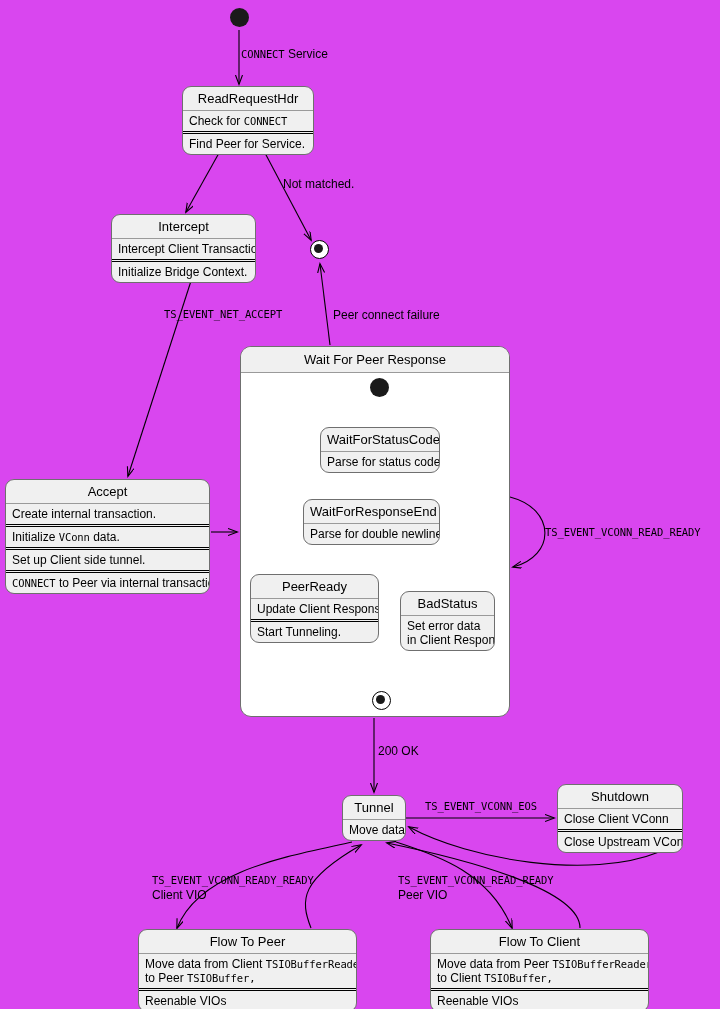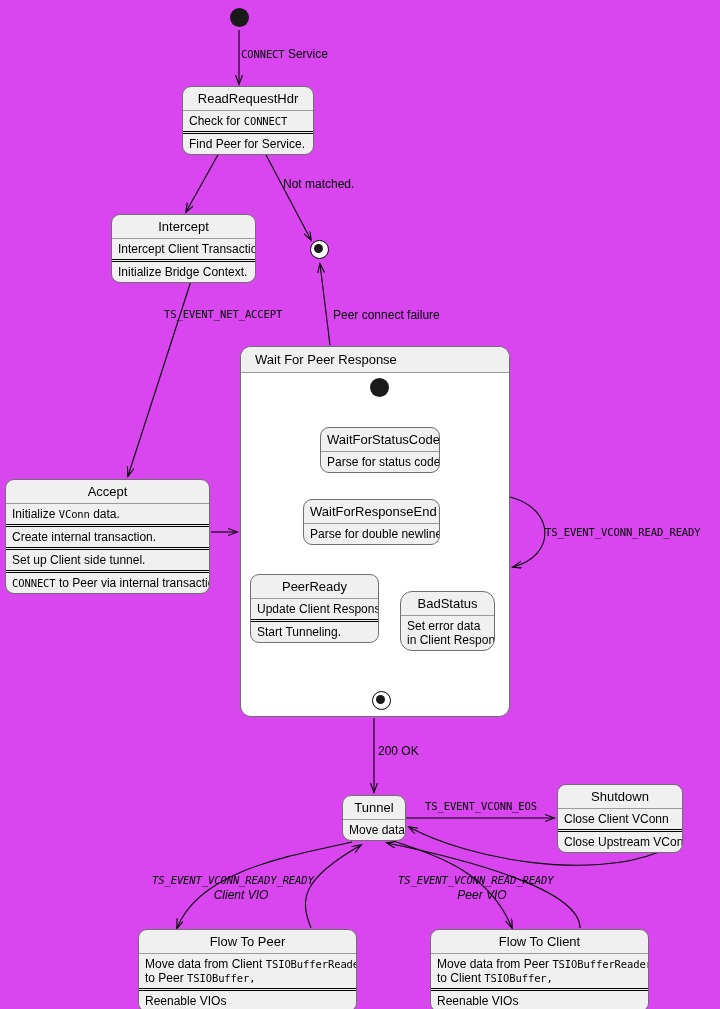--- a/index.html
+++ b/index.html
@@ -59,21 +59,21 @@
   }
   
   .composite {
     position: absolute;
     box-sizing: border-box;
     border: 1px solid #6f6f6f;
     border-radius: 11px;
     background: #ffffff;
   }
   .composite > .title {
-    text-align: left;
+    text-align: center;
     font-size: 13px;
     padding: 5px 14px;
     background: #f0f0f0;
     border-bottom: 1px solid #9a9a9a;
     border-radius: 10px 10px 0 0;
     line-height: 15px;
   }
   
   .initial-node {
     position: absolute;
@@ -102,21 +102,21 @@
     font-size: 12px;
     line-height: 14px;
     white-space: nowrap;
     color: #000;
     background: transparent;
   }
   .edge-label.mono {
     font-family: "DejaVu Sans Mono", "Liberation Mono", monospace;
     font-size: 10.5px;
   }
-  .edge-label.centered { text-align: center; font-style: italic; }
+  .edge-label.centered { text-align: left; }
 </style>
 </head>
 <body>
 
 <div id="diagram-root">
 
   <svg class="edges" viewBox="0 0 720 1009">
     <defs>
       <marker id="arrow" markerWidth="10" markerHeight="10" refX="8.2" refY="3.2" orient="auto" markerUnits="strokeWidth">
         <path d="M0,0 L8.6,3.2 L0,6.4" fill="none" stroke="#000" stroke-width="1"></path>
@@ -192,22 +192,22 @@
 
   <div class="final-node" style="left:310px; top:240px;"></div>
 
   <div class="edge-label mono" style="left:164px; top:307px;">TS_EVENT_NET_ACCEPT</div>
 
   <div class="edge-label" style="left:333px; top:308px;">Peer connect failure</div>
 
   <div class="state" style="left:5px; top:479px; width:205px;">
     <div class="title">Accept</div>
     <div class="body">
+      <div class="row">Create internal transaction.</div>
       <div class="row"><span>Initialize </span><span class="mono">VConn</span><span> data.</span></div>
-      <div class="row">Create internal transaction.</div>
       <div class="row">Set up Client side tunnel.</div>
       <div class="row"><span class="mono">CONNECT</span><span> to Peer via internal transaction.</span></div>
     </div>
   </div>
 
   <div class="composite" style="left:240px; top:346px; width:270px; height:371px;">
     <div class="title">Wait For Peer Response</div>
   </div>
 
   <div class="initial-node" style="left:370px; top:378px;"></div>
@@ -227,21 +227,21 @@
   </div>
 
   <div class="state" style="left:250px; top:574px; width:129px;">
     <div class="title">PeerReady</div>
     <div class="body">
       <div class="row">Update Client Response.</div>
       <div class="row">Start Tunneling.</div>
     </div>
   </div>
 
-  <div class="state" style="left:400px; top:591px; width:95px;border-radius:12px;">
+  <div class="state" style="left:400px; top:591px; width:95px;">
     <div class="title">BadStatus</div>
     <div class="body">
       <div class="row">
         <span>Set error data</span><br>
         <span>in Client Response.</span>
       </div>
     </div>
   </div>
 
   <div class="final-node" style="left:372px; top:691px;"></div>

